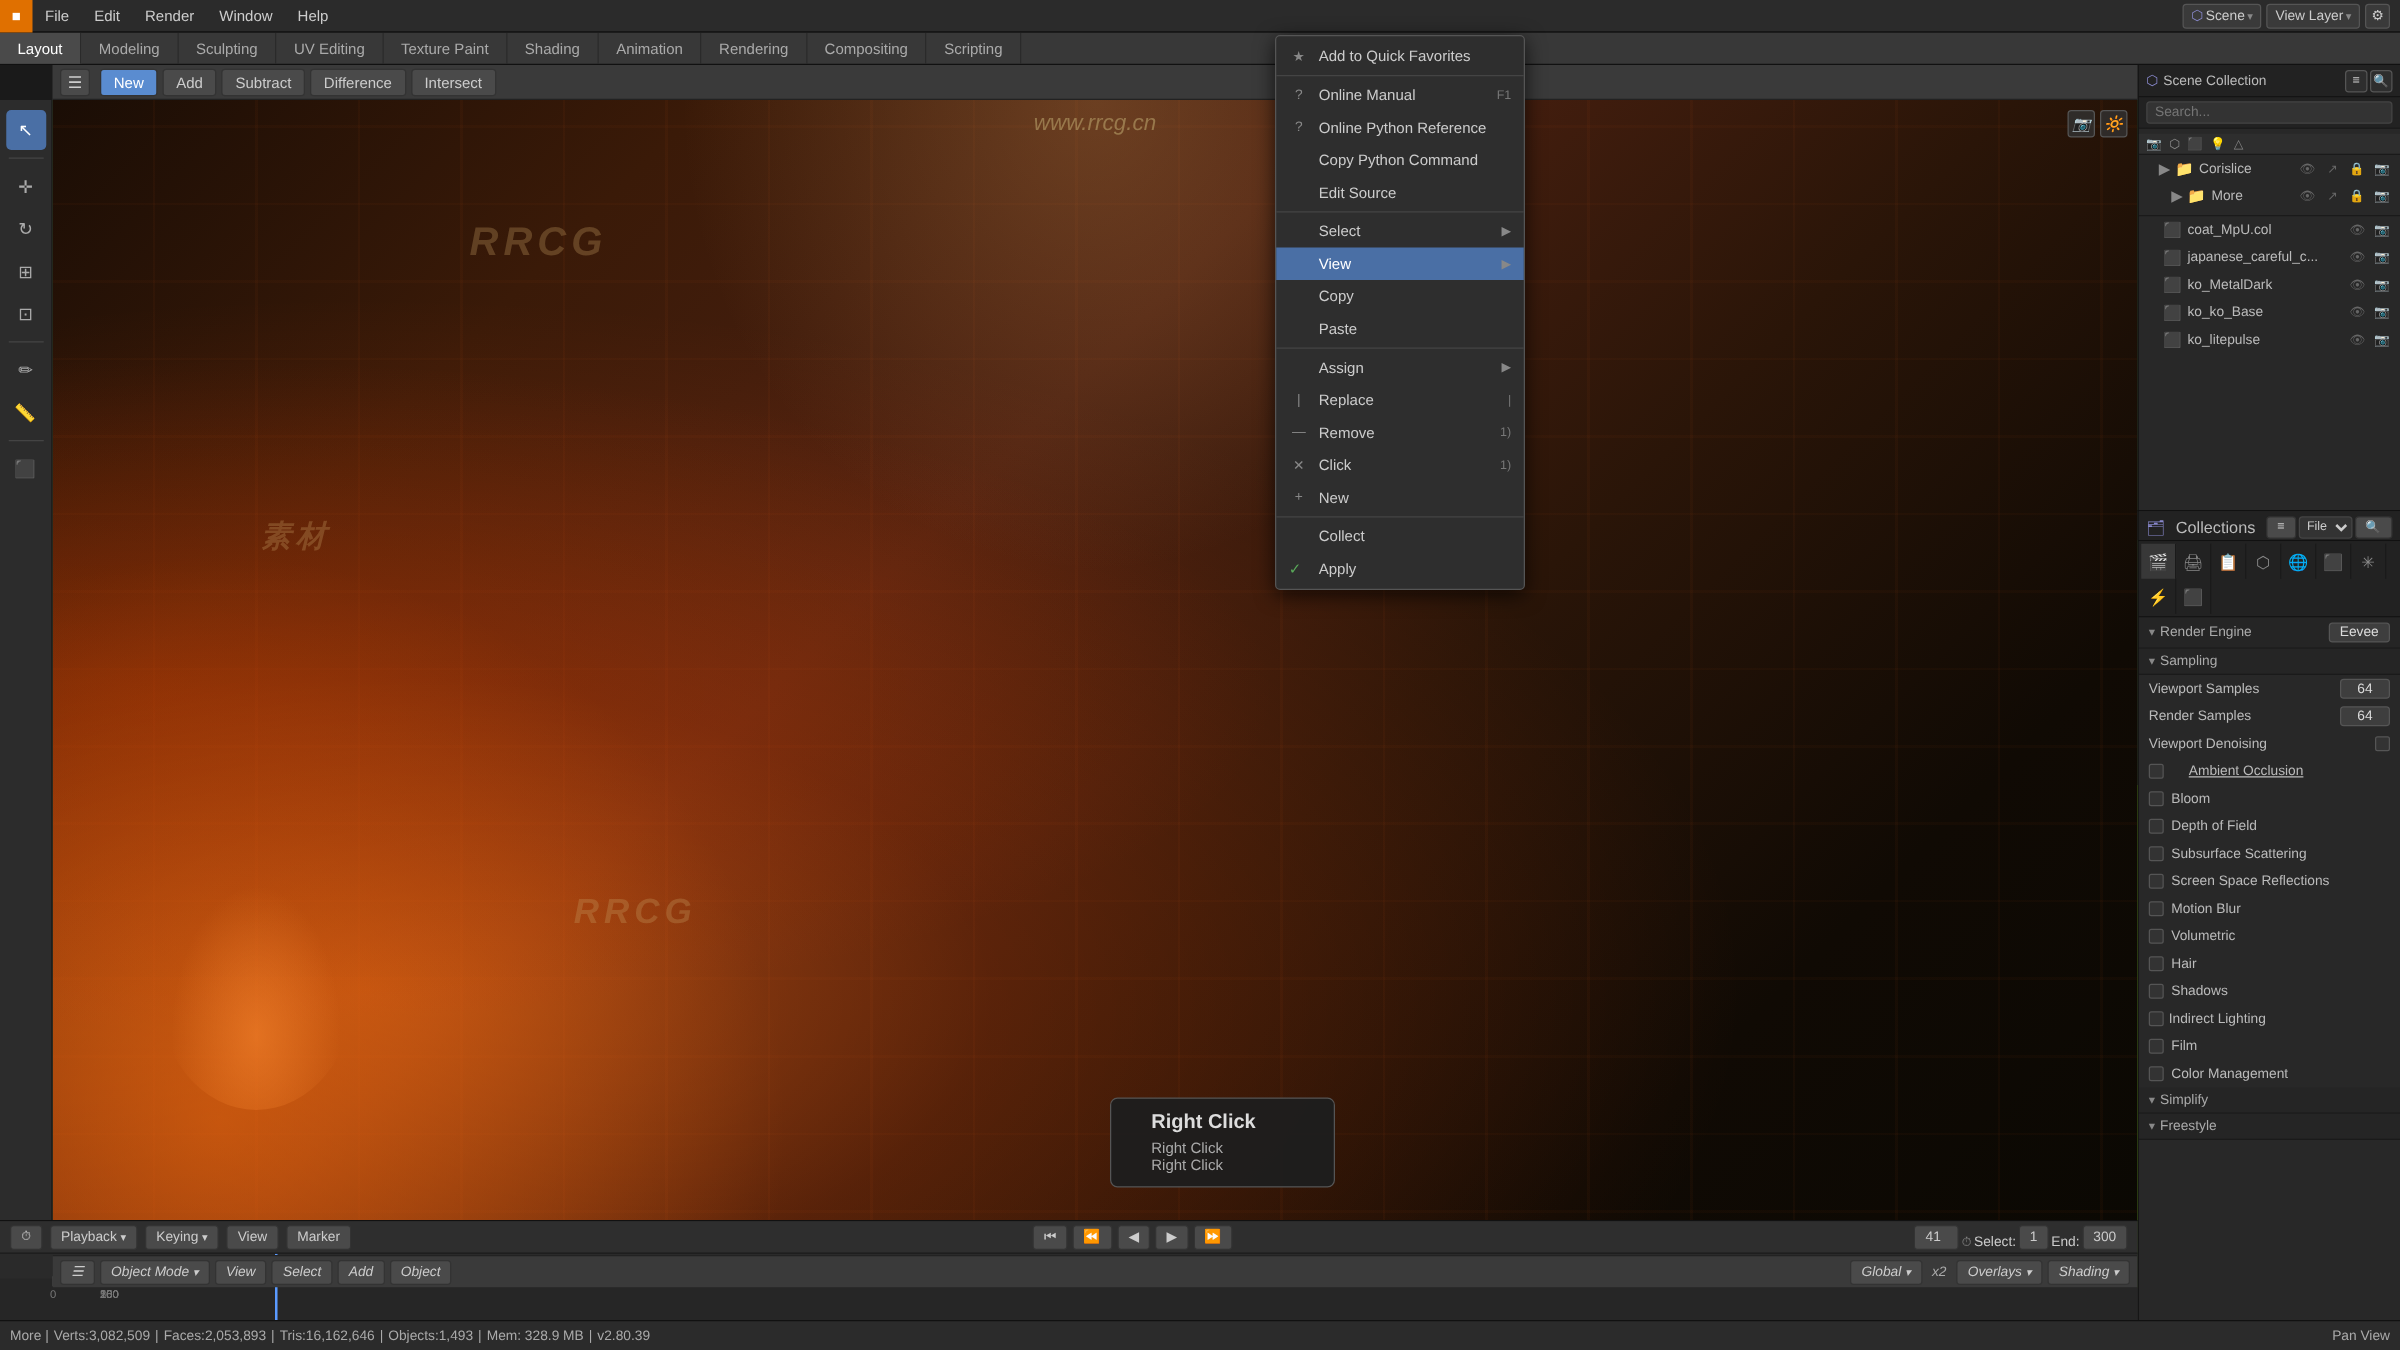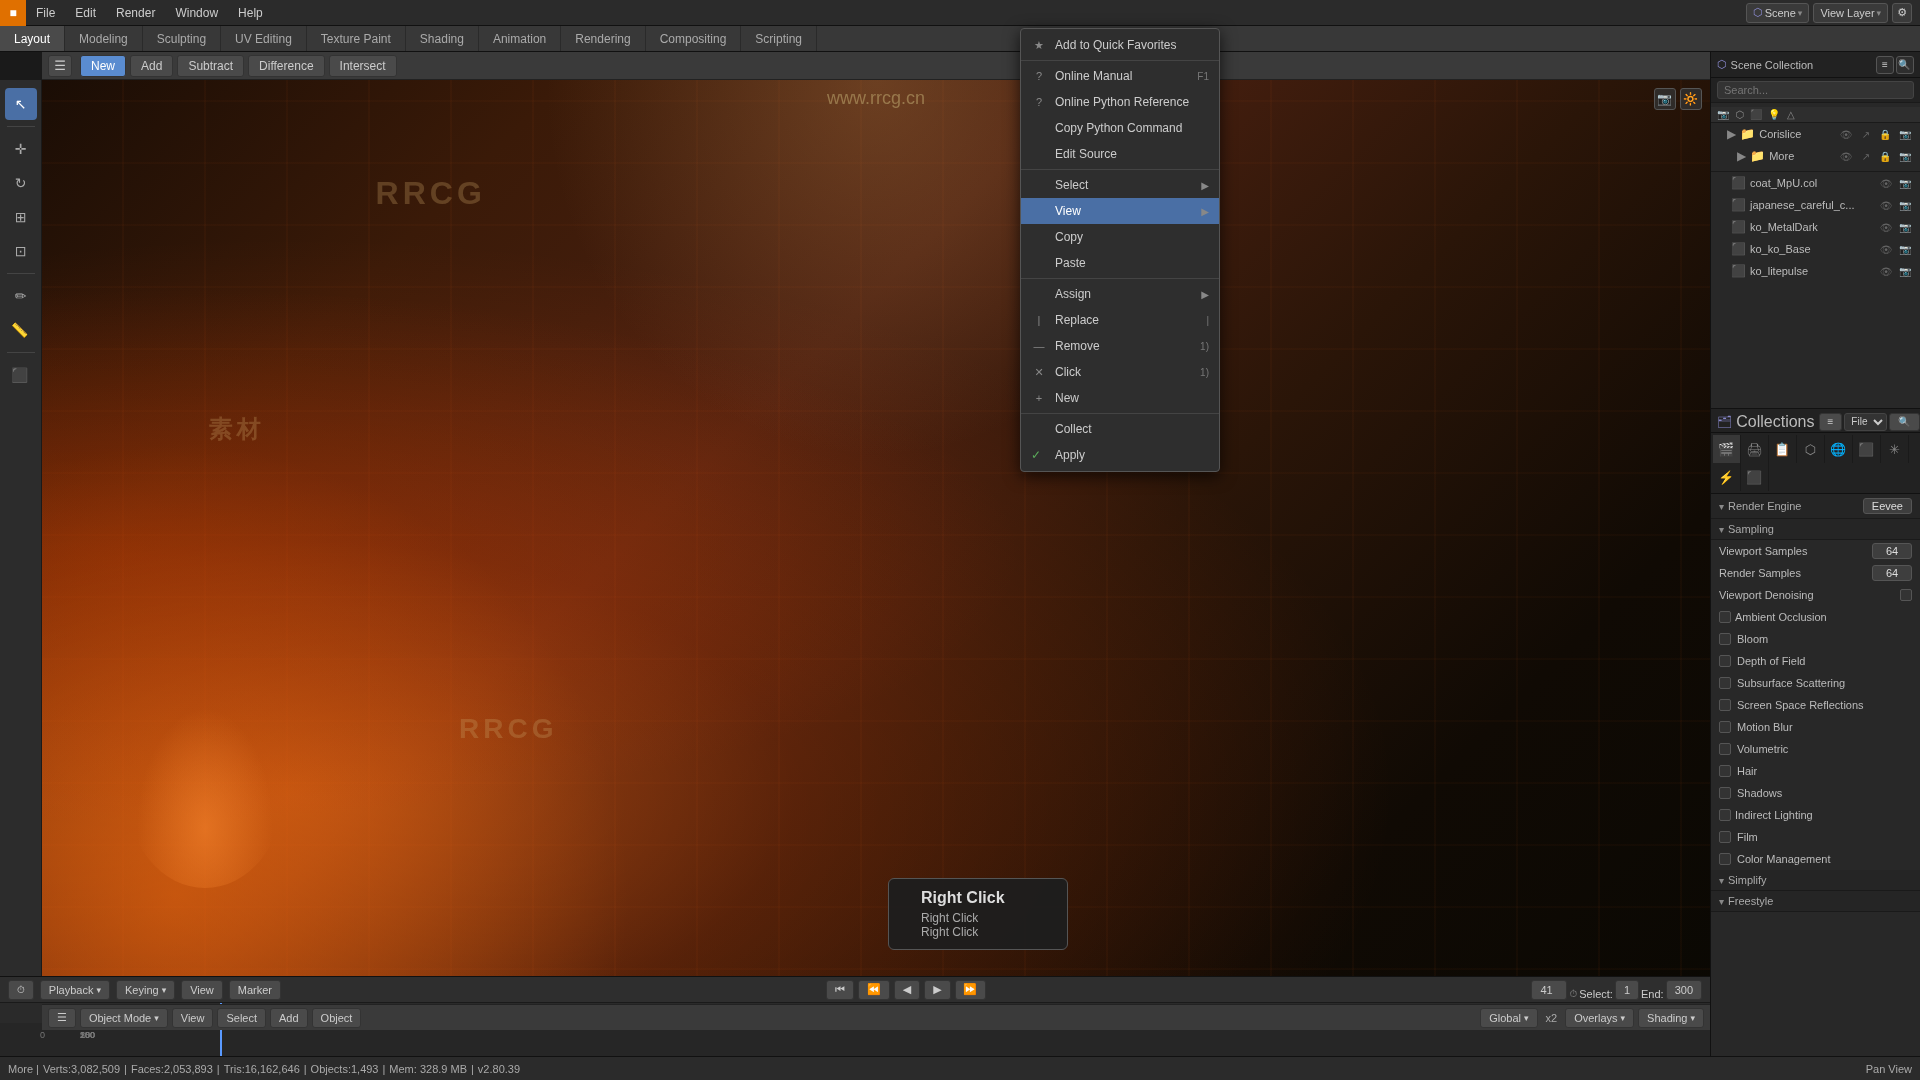--- a/index.html
+++ b/index.html
@@ -115,20 +115,21 @@
     .left-tool-sep { width: 28px; height: 1px; background: #444; margin: 4px 0; }
 
     
     #main-viewport {
       position: absolute;
       top: 80px; left: 42px;
       right: 210px;
       bottom: 50px;
       background: #4d7c0f;
       overflow: hidden;
+      font-style: italic;
     }
     #viewport-bg {
       width: 100%; height: 100%;
       background: linear-gradient(135deg, #1a0d05 0%, #3a1a08 20%, #4a2010 40%, #2a1508 60%, #100a04 80%, #0a0803 100%);
       position: relative;
     }
     
     #viewport-bg::before {
       content: '';
       position: absolute;
@@ -816,21 +817,21 @@
         <span class="ci-btn">👁</span>
         <span class="ci-btn">📷</span>
       </div>
     </div>
   </div>
 </div>
 
 <div id="collections-panel">
   <div id="collections-header">
     <span class="coll-header-icon">🗂</span>
-    <span style="flex:1;font-size:16px;color:#bbb;">Collections</span>
+    <span style="flex:1;font-size:13px;color:#bbb;text-align:center;">Collections</span>
     <div style="display:flex;gap:2px;align-items:center;">
       <div class="bt-btn" style="font-size:10px;height:18px;">≡</div>
       <select style="background:#333;border:1px solid #444;border-radius:3px;color:#ccc;font-size:10px;height:18px;padding:0 2px;">
         <option>File</option>
       </select>
       <div class="bt-btn" style="font-size:10px;height:18px;">🔍</div>
     </div>
   </div>
 
   <div style="overflow-y:auto;max-height:186px;">
@@ -931,21 +932,21 @@
     <span class="prop-value">64</span>
   </div>
   <div class="prop-row">
     <span class="prop-label">Viewport Denoising</span>
     <span class="prop-toggle"></span>
   </div>
 
   <div id="effects-list">
     <div class="prop-row">
       <span class="prop-toggle"></span>
-      <span class="prop-label" style="margin-left:4px;">Ambient Occlusion</span>
+      <span class="prop-label" style="margin-left:20px;text-decoration:underline;">Ambient Occlusion</span>
     </div>
     <div class="prop-row">
       <span class="prop-toggle"></span>
       <span class="prop-label" style="margin-left:6px;">Bloom</span>
     </div>
     <div class="prop-row">
       <span class="prop-toggle"></span>
       <span class="prop-label" style="margin-left:6px;">Depth of Field</span>
     </div>
     <div class="prop-row">

